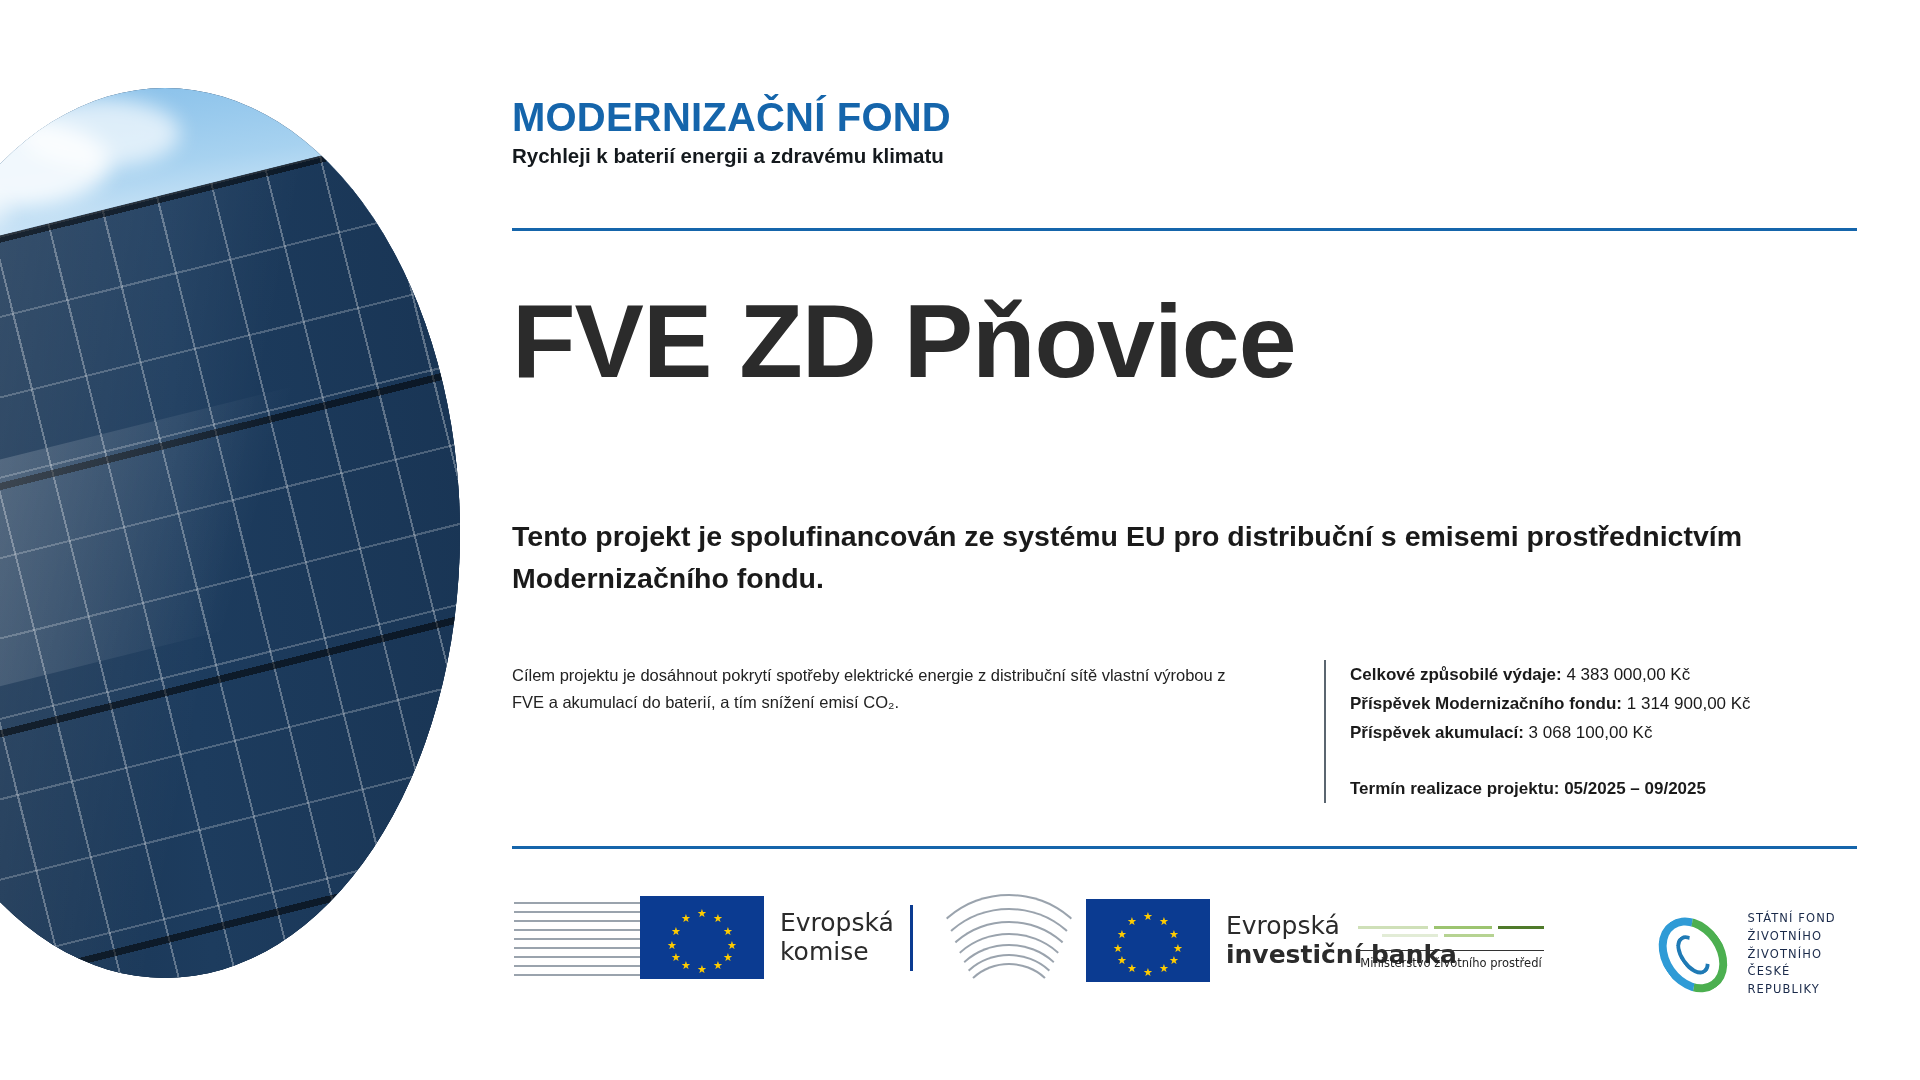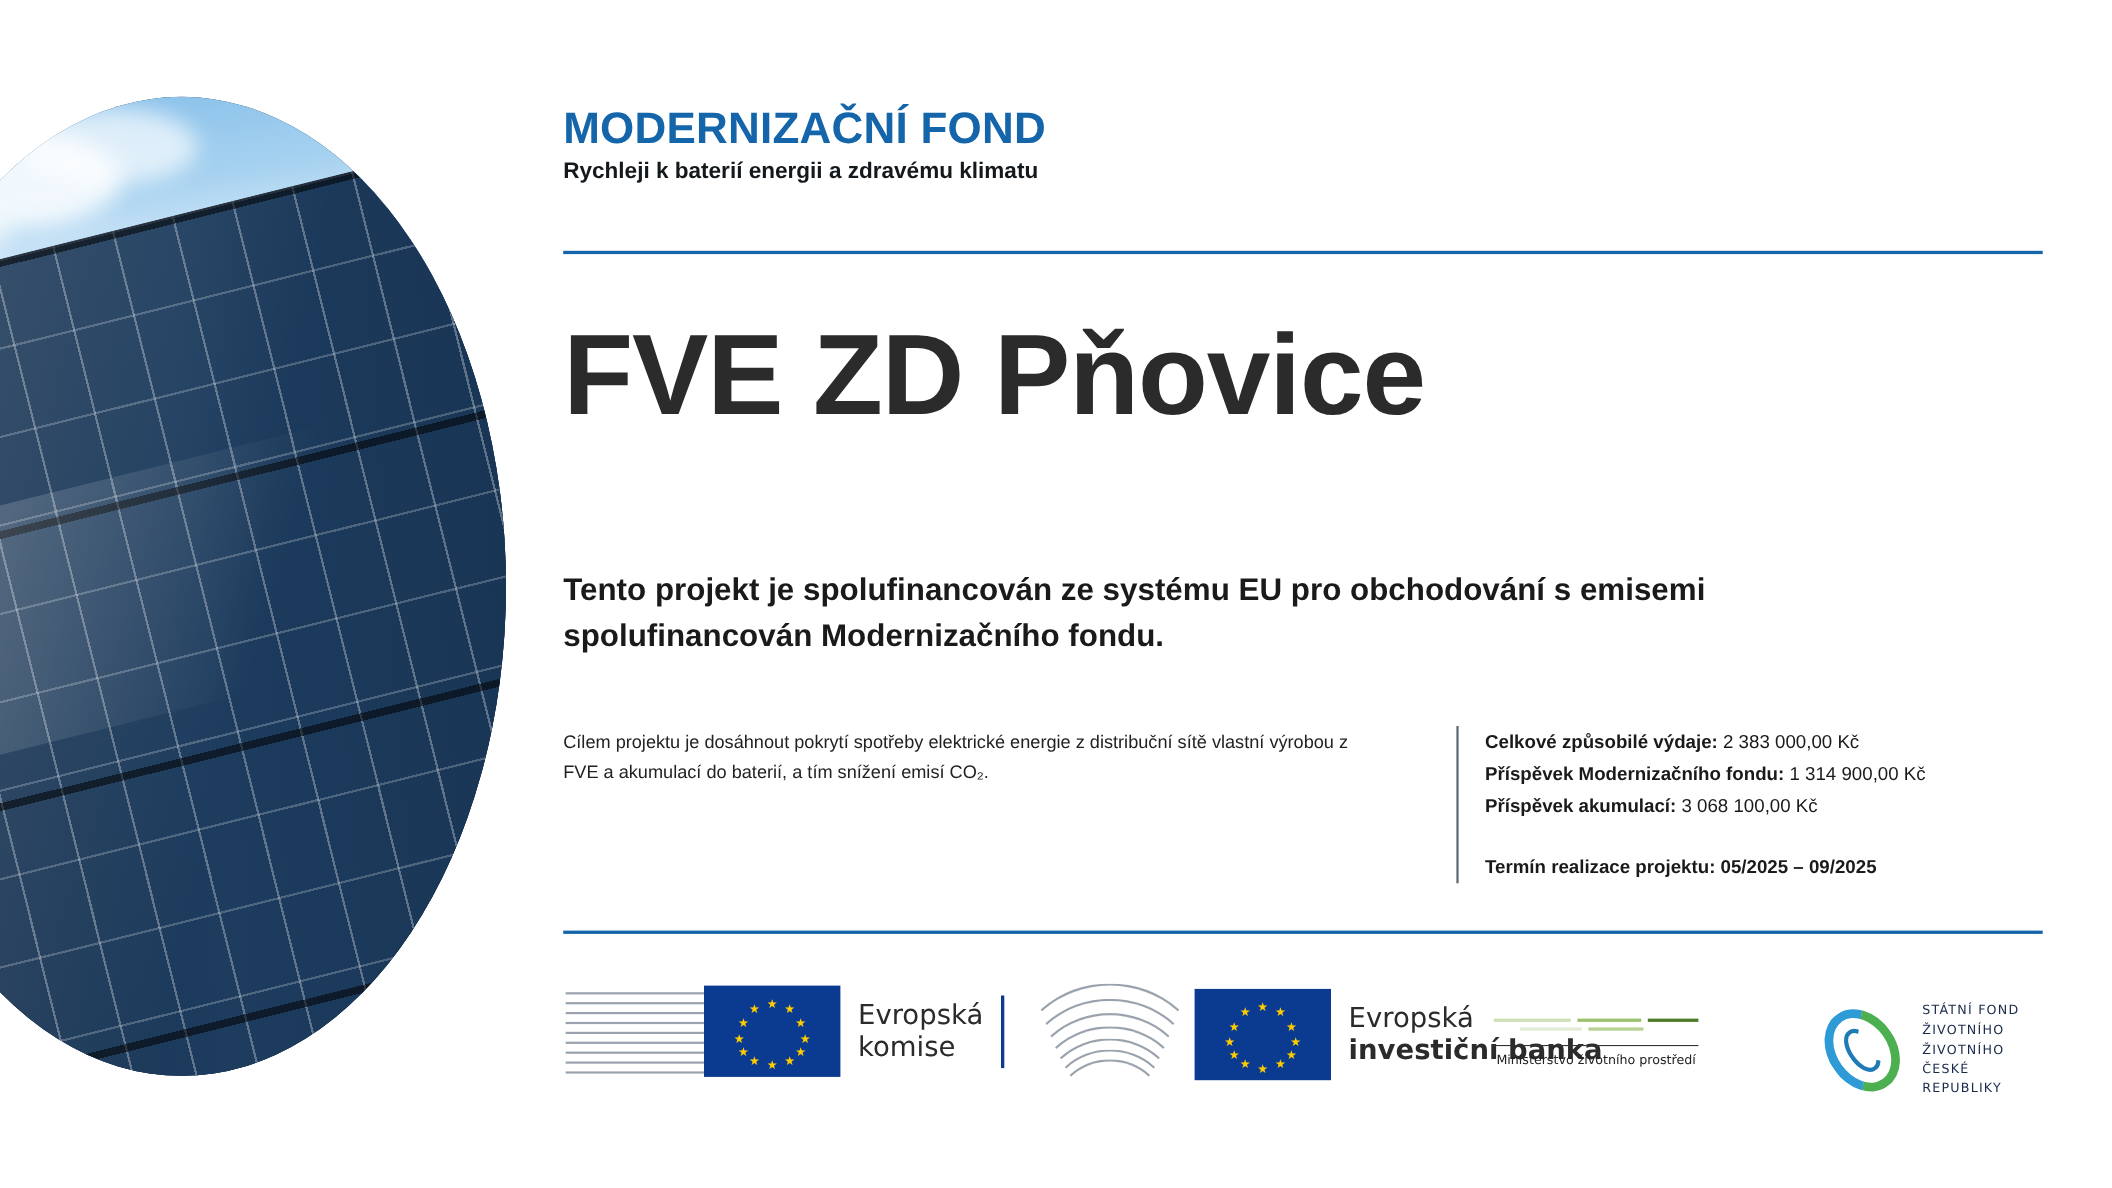--- a/index.html
+++ b/index.html
@@ -332,28 +332,28 @@
 
   <div class="brand">
     <p class="brand-title">MODERNIZAČNÍ FOND</p>
     <p class="brand-sub">Rychleji k baterií energii a zdravému klimatu</p>
   </div>
 
   <div class="rule top"></div>
 
   <h1 class="project-title">FVE ZD Pňovice</h1>
 
-  <div class="lead">Tento projekt je spolufinancován ze systému EU pro obchodování s emisemi spolufinancován Modernizačního fondu.</div>
+  <div class="lead">Tento projekt je spolufinancován ze systému EU pro distribuční s emisemi prostřednictvím Modernizačního fondu.</div>
 
   <div class="desc">Cílem projektu je dosáhnout pokrytí spotřeby elektrické energie z distribuční sítě vlastní výrobou z FVE a akumulací do baterií, a tím snížení emisí CO₂.</div>
 
   <div class="facts">
     <div class="row">
       <b>Celkové způsobilé výdaje:</b>
-      <span>2 383 000,00 Kč</span>
+      <span>4 383 000,00 Kč</span>
     </div>
     <div class="row">
       <b>Příspěvek Modernizačního fondu:</b>
       <span>1 314 900,00 Kč</span>
     </div>
     <div class="row">
       <b>Příspěvek akumulací:</b>
       <span>3 068 100,00 Kč</span>
     </div>
     <div class="term">Termín realizace projektu: 05/2025 – 09/2025</div>

